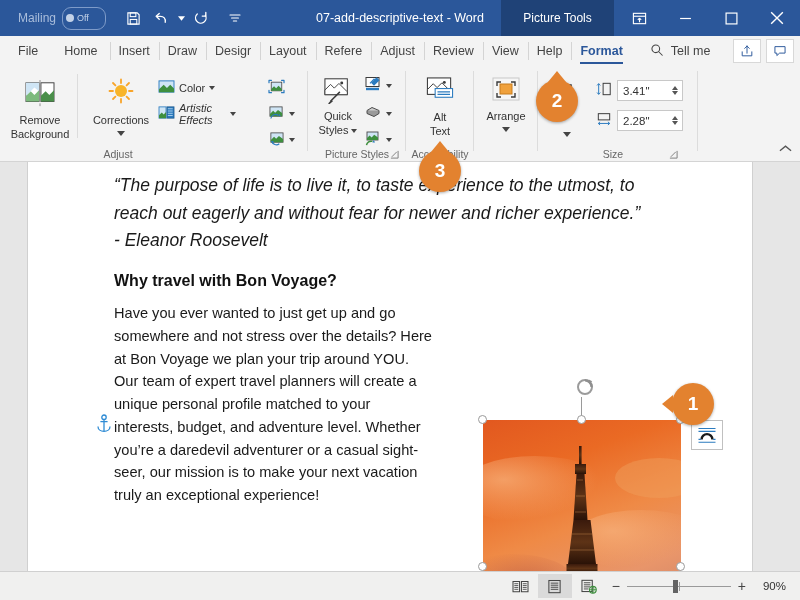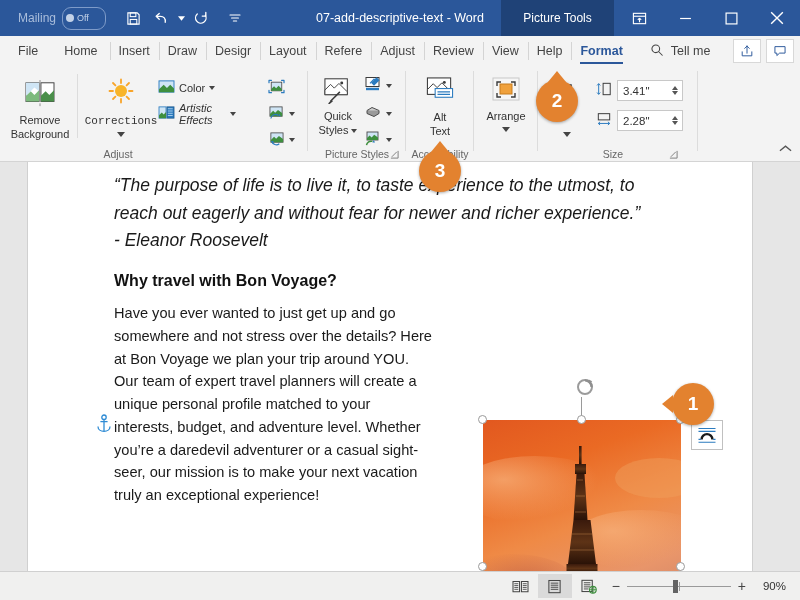--- a/index.html
+++ b/index.html
@@ -315,21 +315,21 @@
             <path d="M18 17l5-5 4 4 5-5v12H18z" fill="#4a8f4a"></path>
             <path d="M17 0v30" stroke="#8a8a8a" stroke-width="1" stroke-dasharray="3 2"></path>
           </svg>
         </span>
         <span>Remove</span>
         <span>Background</span>
       </div>
 
       <div style="position:absolute;left:77px;top:8px;width:1px;height:64px;background:#dcdcdc"></div>
 
-      <div class="bigbtn" style="position:absolute;left:84px;top:4px;width:74px;font-family:Liberation Mono, monospace;">
+      <div class="bigbtn" style="position:absolute;left:84px;top:4px;width:74px;">
         <span class="ic">
           <svg width="36" height="32" viewBox="0 0 36 32">
             <circle cx="18" cy="15" r="6" fill="#f8b429"></circle>
             <g stroke="#f8a429" stroke-width="1.8" stroke-linecap="round">
               <path d="M18 3.5v3.5M18 23v3.5M6.5 15h3.5M26 15h3.5M10 7l2.4 2.4M23.6 20.6L26 23M26 7l-2.4 2.4M12.4 20.6L10 23"></path>
             </g>
           </svg>
         </span>
         <span>Corrections</span>
         <span class="caret-dn" style="margin-top:3px"></span>

